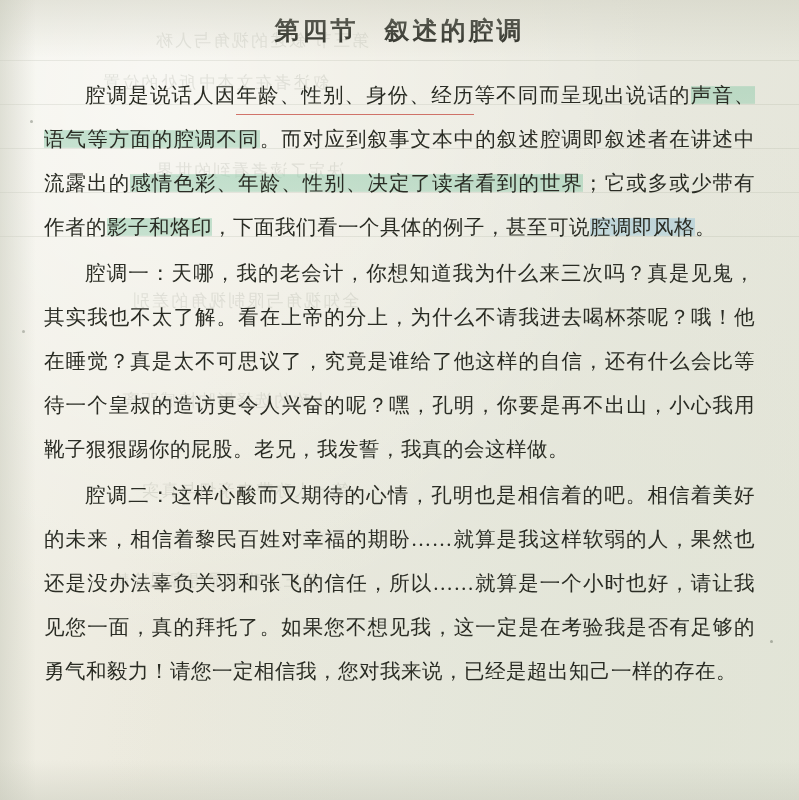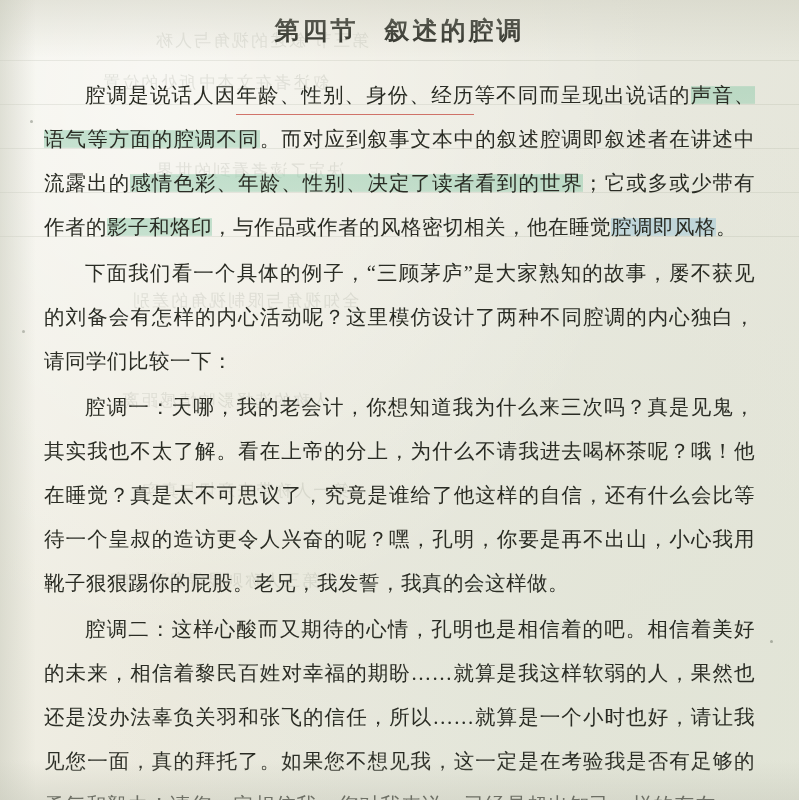--- a/index.html
+++ b/index.html
@@ -151,27 +151,24 @@
   <div class="rule" style="top:192px;"></div>
   <div class="rule" style="top:236px;"></div>
 
   <div id="content">
 
     <h1 id="title">
       <span class="sec-no">第四节</span><span>叙述的腔调</span>
     </h1>
 
     <p class="para">
-      <span>腔调是说话人因</span><span class="ul-red">年龄、性别、身份、经历</span><span>等不同而呈现出说话的</span><span class="hl-green">声音、语气等方面的腔调不同</span><span>。而对应到叙事文本中的叙述腔调即叙述者在讲述中流露出的</span><span class="hl-green">感情色彩、年龄、性别、决定了读者看到的世界</span><span>；它或多或少带有作者的</span><span class="hl-green">影子和烙印</span><span>，与作品或作者的风格密切相关，他在睡觉</span><span class="hl-blue">腔调即风格</span><span>。</span>
+      <span>腔调是说话人因</span><span class="ul-red">年龄、性别、身份、经历</span><span>等不同而呈现出说话的</span><span class="hl-green">声音、语气等方面的腔调不同</span><span>。而对应到叙事文本中的叙述腔调即叙述者在讲述中流露出的</span><span class="hl-green">感情色彩、年龄、性别、决定了读者看到的世界</span><span>；它或多或少带有作者的</span><span class="hl-green">影子和烙印</span><span>，下面我们看一个具体的例子，甚至可说</span><span class="hl-blue">腔调即风格</span><span>。</span>
     </p>
 
 
-    <p class="para">
-      <span>下面我们看一个具体的例子，“三顾茅庐”是大家熟知的故事，屡不获见的刘备会有怎样的内心活动呢？这里模仿设计了两种不同腔调的内心独白，请同学们比较一下：</span>
-    </p>
 
     <p class="para">
       <span>腔调一：天哪，我的老会计，你想知道我为什么来三次吗？真是见鬼，其实我也不太了解。看在上帝的分上，为什么不请我进去喝杯茶呢？哦！他在睡觉？真是太不可思议了，究竟是谁给了他这样的自信，还有什么会比等待一个皇叔的造访更令人兴奋的呢？嘿，孔明，你要是再不出山，小心我用靴子狠狠踢你的屁股。老兄，我发誓，我真的会这样做。</span>
     </p>
 
     <p class="para">
       <span>腔调二：这样心酸而又期待的心情，孔明也是相信着的吧。相信着美好的未来，相信着黎民百姓对幸福的期盼……就算是我这样软弱的人，果然也还是没办法辜负关羽和张飞的信任，所以……就算是一个小时也好，请让我见您一面，真的拜托了。如果您不想见我，这一定是在考验我是否有足够的勇气和毅力！请您一定相信我，您对我来说，已经是超出知己一样的存在。</span>
     </p>
 
   </div>

